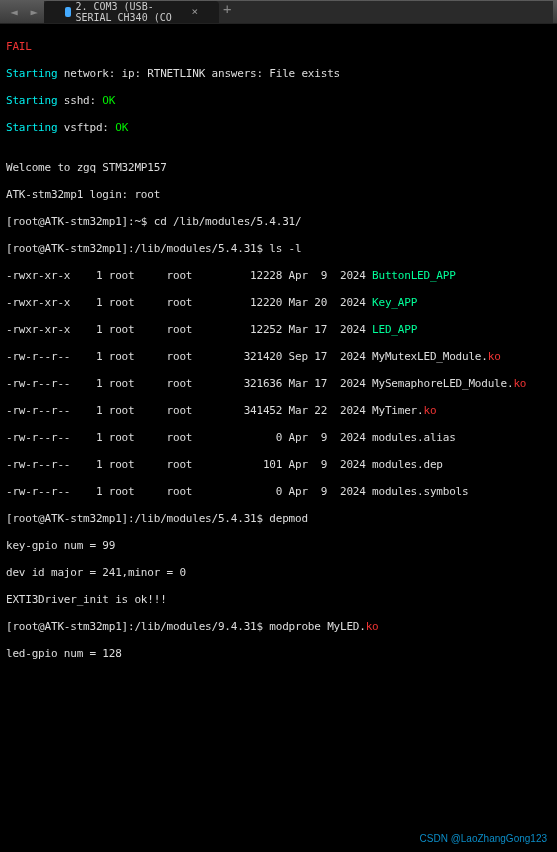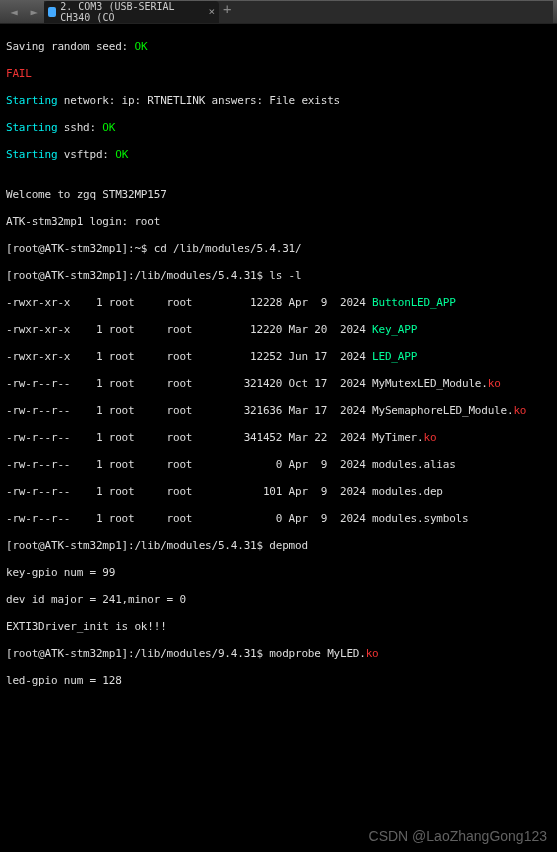--- a/index.html
+++ b/index.html
@@ -1,26 +1,26 @@
 <!DOCTYPE html>
 <html><head>
 <meta charset="utf-8">
 <style>
 *{margin:0;padding:0;box-sizing:border-box}
 body{width:557px;height:852px;background:#000;font-family:Consolas,monospace;font-size:11px;overflow:hidden;position:relative}
 .titlebar{height:24px;background:linear-gradient(#5a5a5a,#3a3a3a);display:flex;align-items:center;padding:0 4px;border-bottom:1px solid #222}
 .tabbar{background:#2a2a2a;flex:1;display:flex;height:22px;margin:1px 0}
-.tab{background:#1a1a1a;color:#ccc;font-size:10px;display:flex;align-items:center;gap:4px;padding:0 4px;border-radius:4px 4px 0 0;max-width:175px}
+.tab{background:#1a1a1a;color:#ccc;font-size:10px;display:flex;align-items:center;gap:4px;padding:0 21px;border-radius:4px 4px 0 0;max-width:175px}
 .nav-btn{width:20px;height:20px;display:flex;align-items:center;justify-content:center;color:#888;font-size:12px}
 .term{padding:2px 6px;color:#ddd;line-height:13.5px;white-space:pre;font-size:11px;letter-spacing:-0.2px}
 .cyan{color:#0ee}
 .green{color:#0e0}
 .brightgreen{color:#0f9}
 .red{color:#e33}
-.watermark{position:absolute;bottom:8px;right:10px;color:#737373;font-size:14px;font-family:sans-serif;opacity:.85}
+.watermark{position:absolute;bottom:8px;right:10px;color:#0ea5e9;font-size:10px;font-family:sans-serif;opacity:.85}
 .icon-sq{display:inline-block;width:10px;height:10px;background:#4af;border-radius:2px}
 .plus{color:#888;margin-left:4px;font-size:14px}
 .x{color:#999;font-size:11px;margin-left:auto}
 </style>
 </head>
 <body>
 
 <div class="titlebar">
 <div class="nav-btn">◄</div>
 <div class="nav-btn">►</div>
@@ -28,34 +28,33 @@
 <div class="tab">
 <span class="icon-sq"></span>
 <span>2. COM3 (USB-SERIAL CH340 (CO</span>
 <span class="x">×</span>
 </div>
 <span class="plus">+</span>
 </div>
 </div>
 
 <div class="term">
-<div><span>Saving random seed: </span><span class="green">OK</span></div>
 <div><span class="red">FAIL</span></div>
 <div><span class="cyan">Starting</span><span> network: ip: RTNETLINK answers: File exists</span></div>
 <div><span class="cyan">Starting</span><span> sshd: </span><span class="green">OK</span></div>
 <div><span class="cyan">Starting</span><span> vsftpd: </span><span class="green">OK</span></div>
 <div></div>
 <div>Welcome to zgq STM32MP157</div>
 <div>ATK-stm32mp1 login: root</div>
 <div>[root@ATK-stm32mp1]:~$ cd /lib/modules/5.4.31/</div>
 <div>[root@ATK-stm32mp1]:/lib/modules/5.4.31$ ls -l</div>
 <div><span>-rwxr-xr-x    1 root     root         12228 Apr  9  2024 </span><span class="brightgreen">ButtonLED_APP</span></div>
 <div><span>-rwxr-xr-x    1 root     root         12220 Mar 20  2024 </span><span class="brightgreen">Key_APP</span></div>
-<div><span>-rwxr-xr-x    1 root     root         12252 Jun 17  2024 </span><span class="brightgreen">LED_APP</span></div>
-<div><span>-rw-r--r--    1 root     root        321420 Oct 17  2024 MyMutexLED_Module.</span><span class="red">ko</span></div>
+<div><span>-rwxr-xr-x    1 root     root         12252 Mar 17  2024 </span><span class="brightgreen">LED_APP</span></div>
+<div><span>-rw-r--r--    1 root     root        321420 Sep 17  2024 MyMutexLED_Module.</span><span class="red">ko</span></div>
 <div><span>-rw-r--r--    1 root     root        321636 Mar 17  2024 MySemaphoreLED_Module.</span><span class="red">ko</span></div>
 <div><span>-rw-r--r--    1 root     root        341452 Mar 22  2024 MyTimer.</span><span class="red">ko</span></div>
 <div>-rw-r--r--    1 root     root             0 Apr  9  2024 modules.alias</div>
 <div>-rw-r--r--    1 root     root           101 Apr  9  2024 modules.dep</div>
 <div>-rw-r--r--    1 root     root             0 Apr  9  2024 modules.symbols</div>
 <div>[root@ATK-stm32mp1]:/lib/modules/5.4.31$ depmod</div>
 <div>key-gpio num = 99</div>
 <div>dev id major = 241,minor = 0</div>
 <div>EXTI3Driver_init is ok!!!</div>
 <div><span>[root@ATK-stm32mp1]:/lib/modules/9.4.31$ modprobe MyLED.</span><span class="red">ko</span></div>

